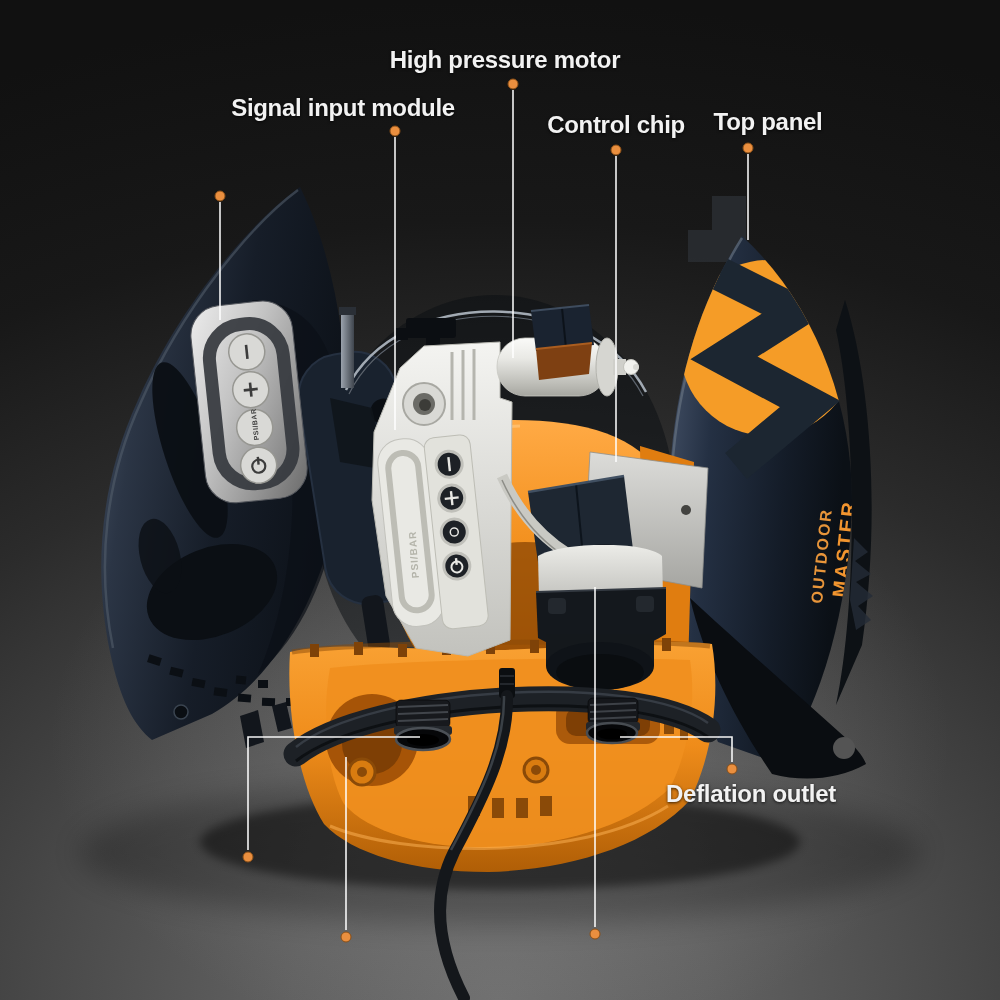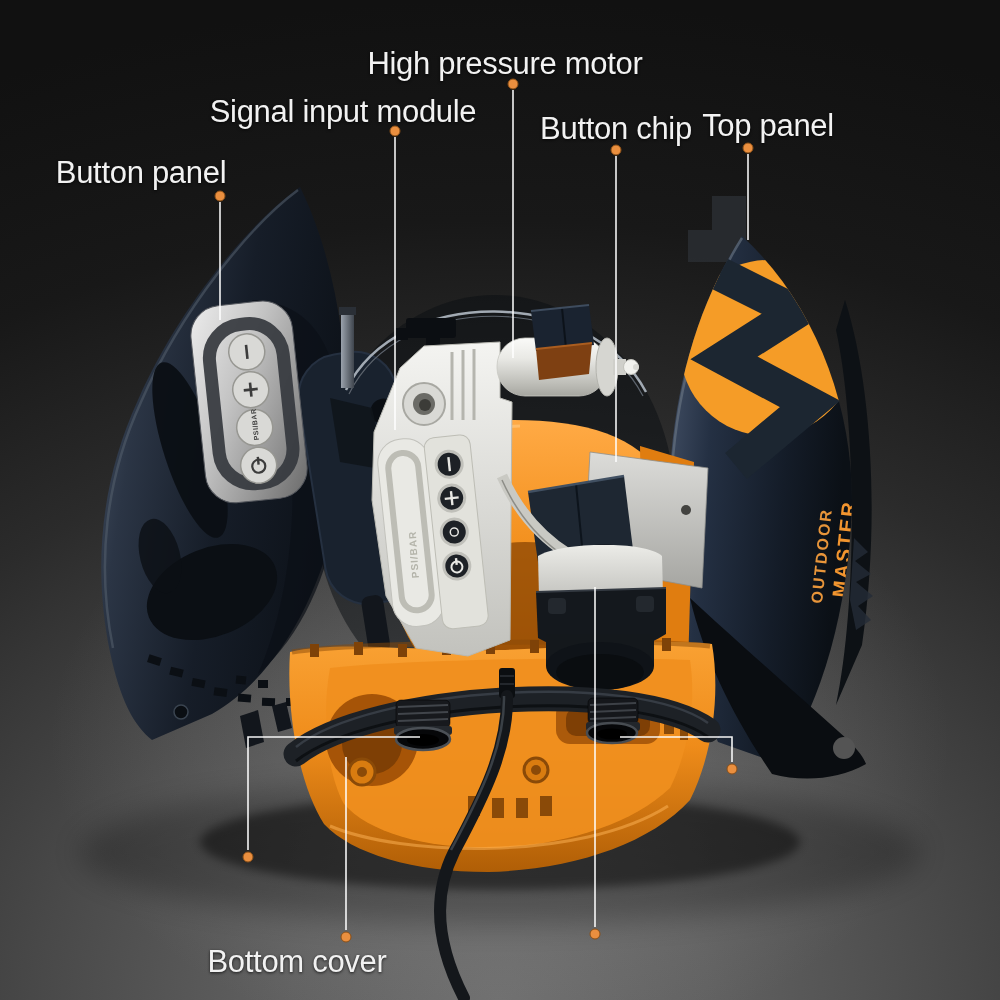--- a/index.html
+++ b/index.html
@@ -6,21 +6,21 @@
   .stage{
     position:relative;width:1000px;height:1000px;overflow:hidden;
     font-family:"Liberation Sans", sans-serif;
     background:
       radial-gradient(60% 42% at 50% 74%, rgba(150,150,150,.40), rgba(150,150,150,0) 75%),
       radial-gradient(130% 100% at 50% 100%, #6e6e6e 0%, #616161 16%, #484848 36%, #2b2b2b 58%, #181818 78%, #111 100%);
   }
   .stage svg{position:absolute;left:0;top:0;}
   .label{
     position:absolute;transform:translateX(-50%);
-    color:#f2f2f2;font-weight:normal;font-size:31px;letter-spacing:-0.3px;
+    color:#f2f2f2;font-weight:bold;font-size:24px;letter-spacing:-0.3px;
     white-space:nowrap;text-shadow:0 1px 3px rgba(0,0,0,.75);
   }
 </style>
 </head>
 <body>
 
 <div class="stage">
 
 <svg width="1000" height="1000" viewBox="0 0 1000 1000">
   <defs>
@@ -339,18 +339,17 @@
         <circle cx="220" cy="196" r="5"></circle>
         <circle cx="732" cy="769" r="5"></circle>
     <circle cx="248" cy="857" r="5"></circle>
         <circle cx="346" cy="937" r="5"></circle>
         <circle cx="595" cy="934" r="5"></circle>
   </g>
 </svg>
 
 <div class="label" style="left:505px;top:46px">High pressure motor</div>
 <div class="label" style="left:343px;top:94px">Signal input module</div>
-<div class="label" style="left:616px;top:111px">Button chip</div>
+<div class="label" style="left:616px;top:111px">Control chip</div>
 <div class="label" style="left:768px;top:108px">Top panel</div>
-<div class="label" style="left:141px;top:155px">Button panel</div>
-<div class="label" style="left:297px;top:944px">Bottom cover</div>
+<div class="label" style="left:751px;top:780px">Deflation outlet</div>
 
 </div>
 
 </body></html>

